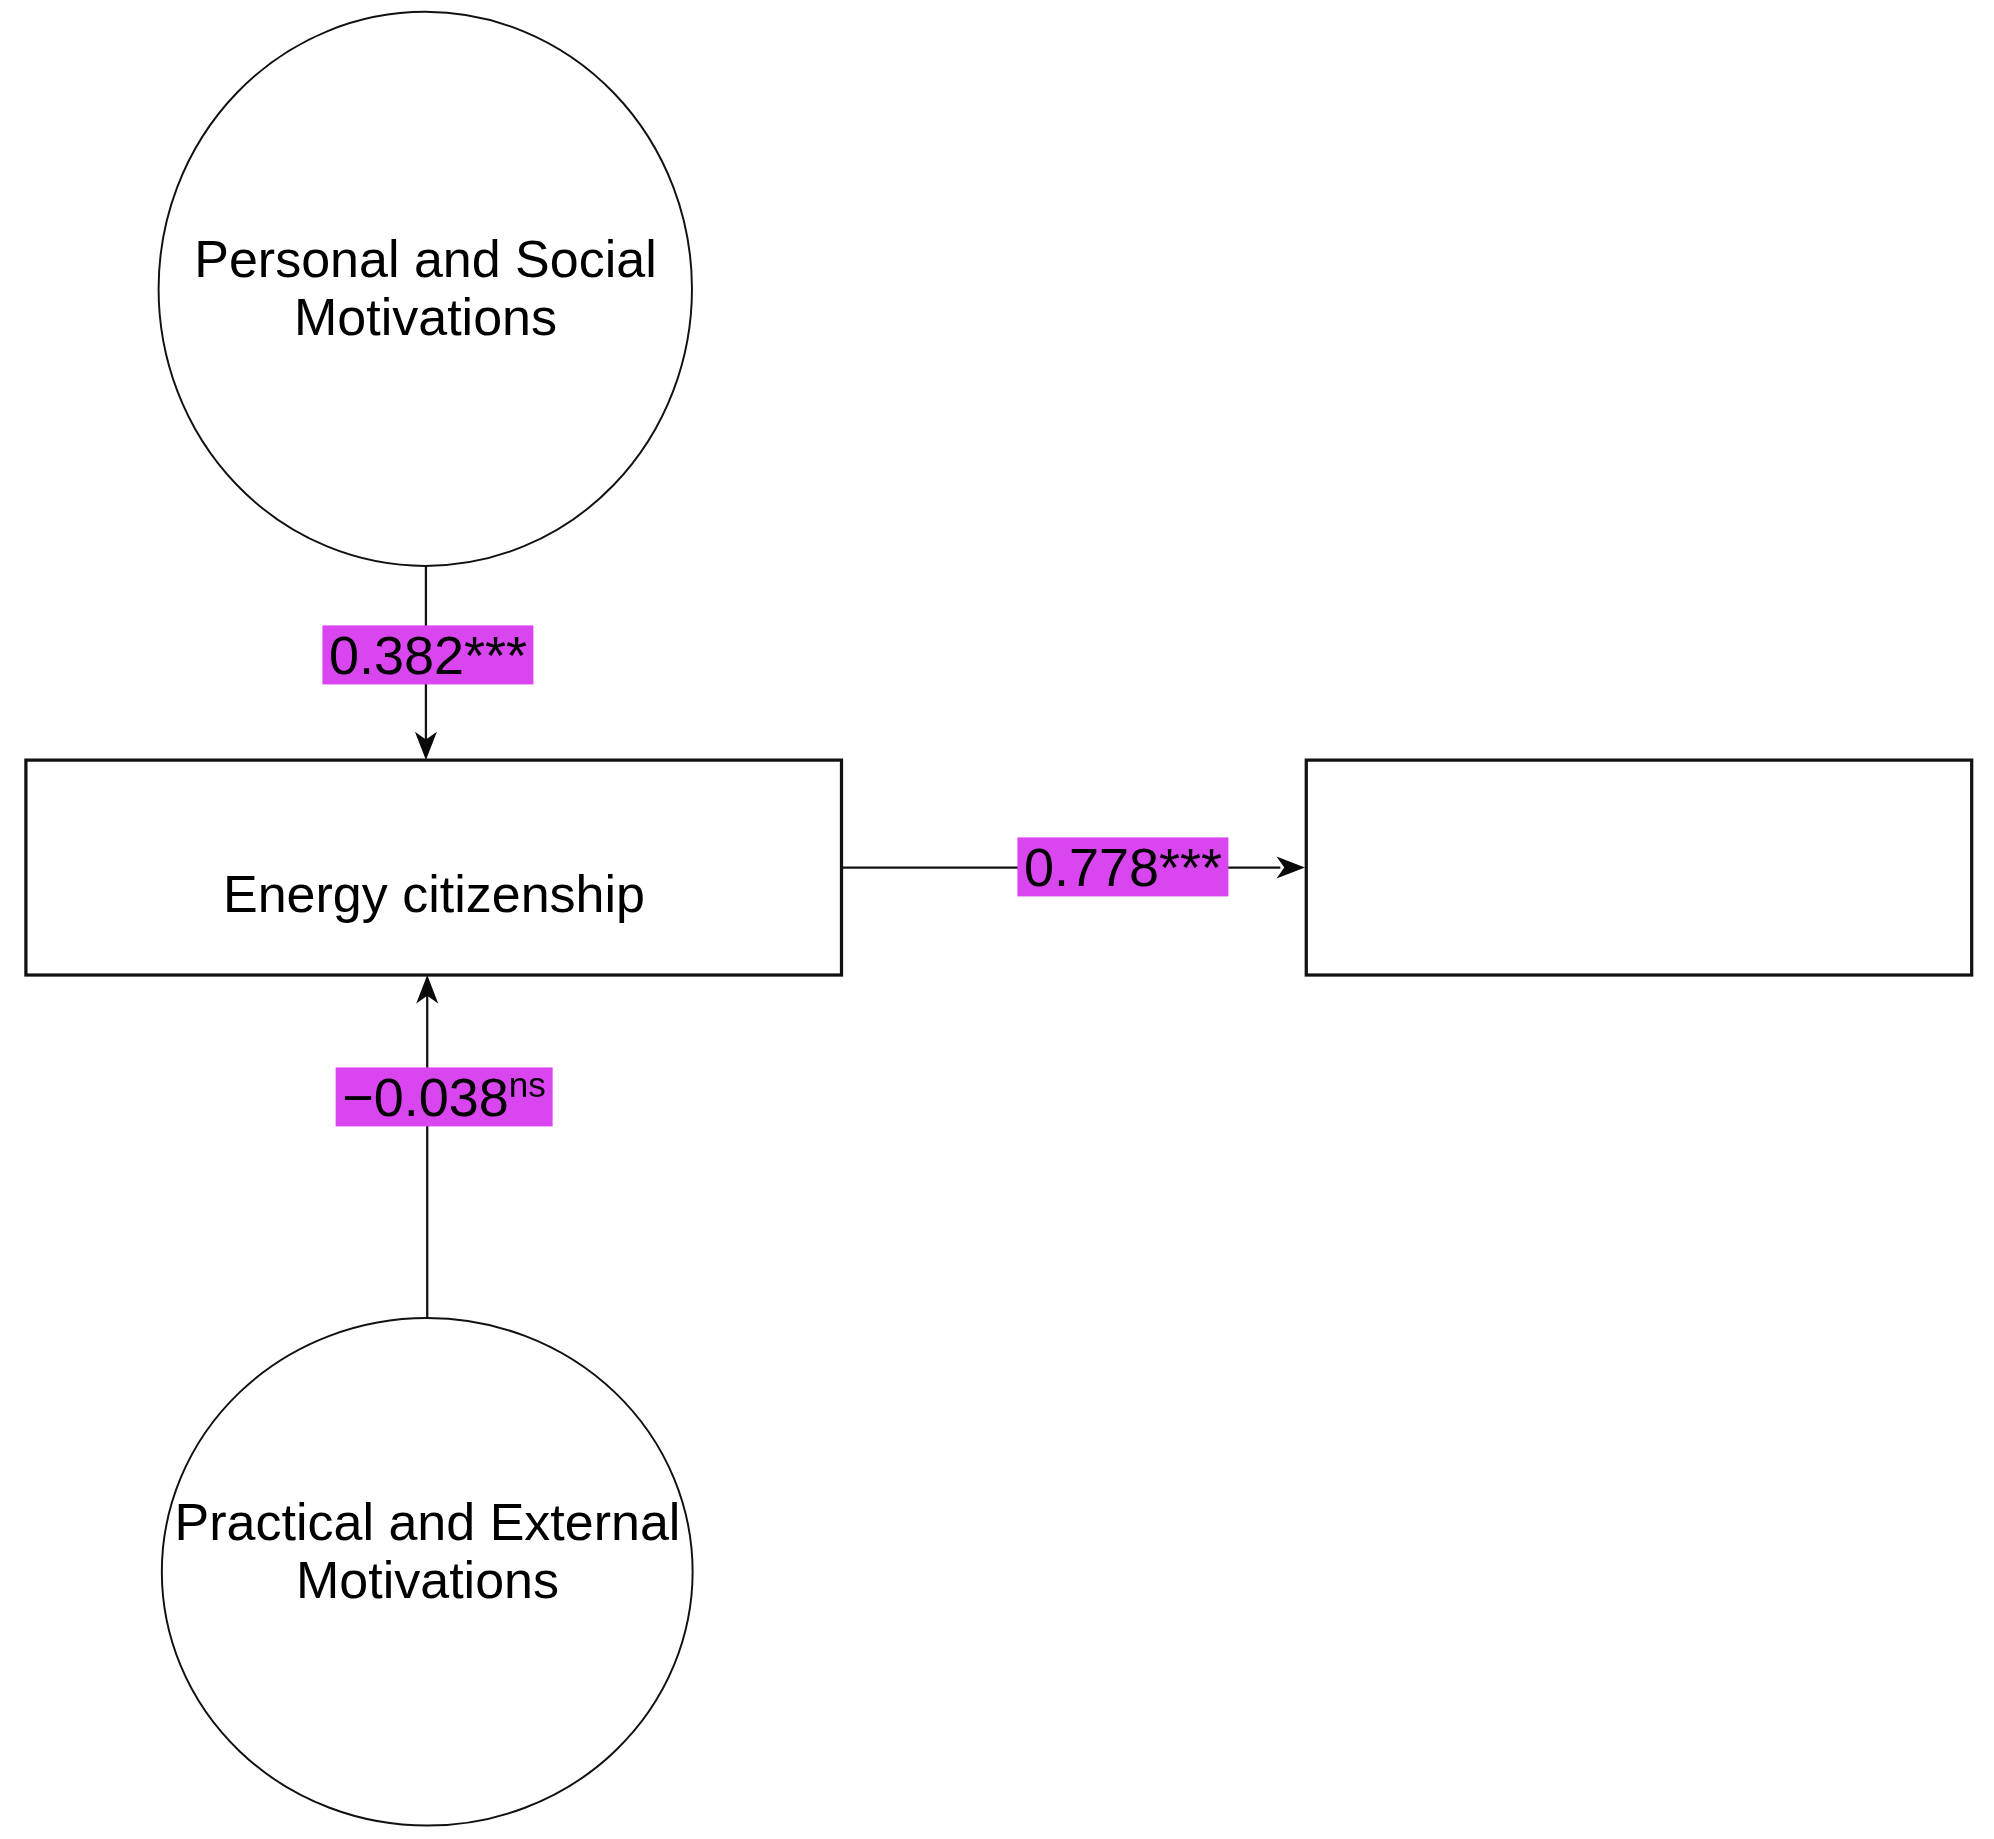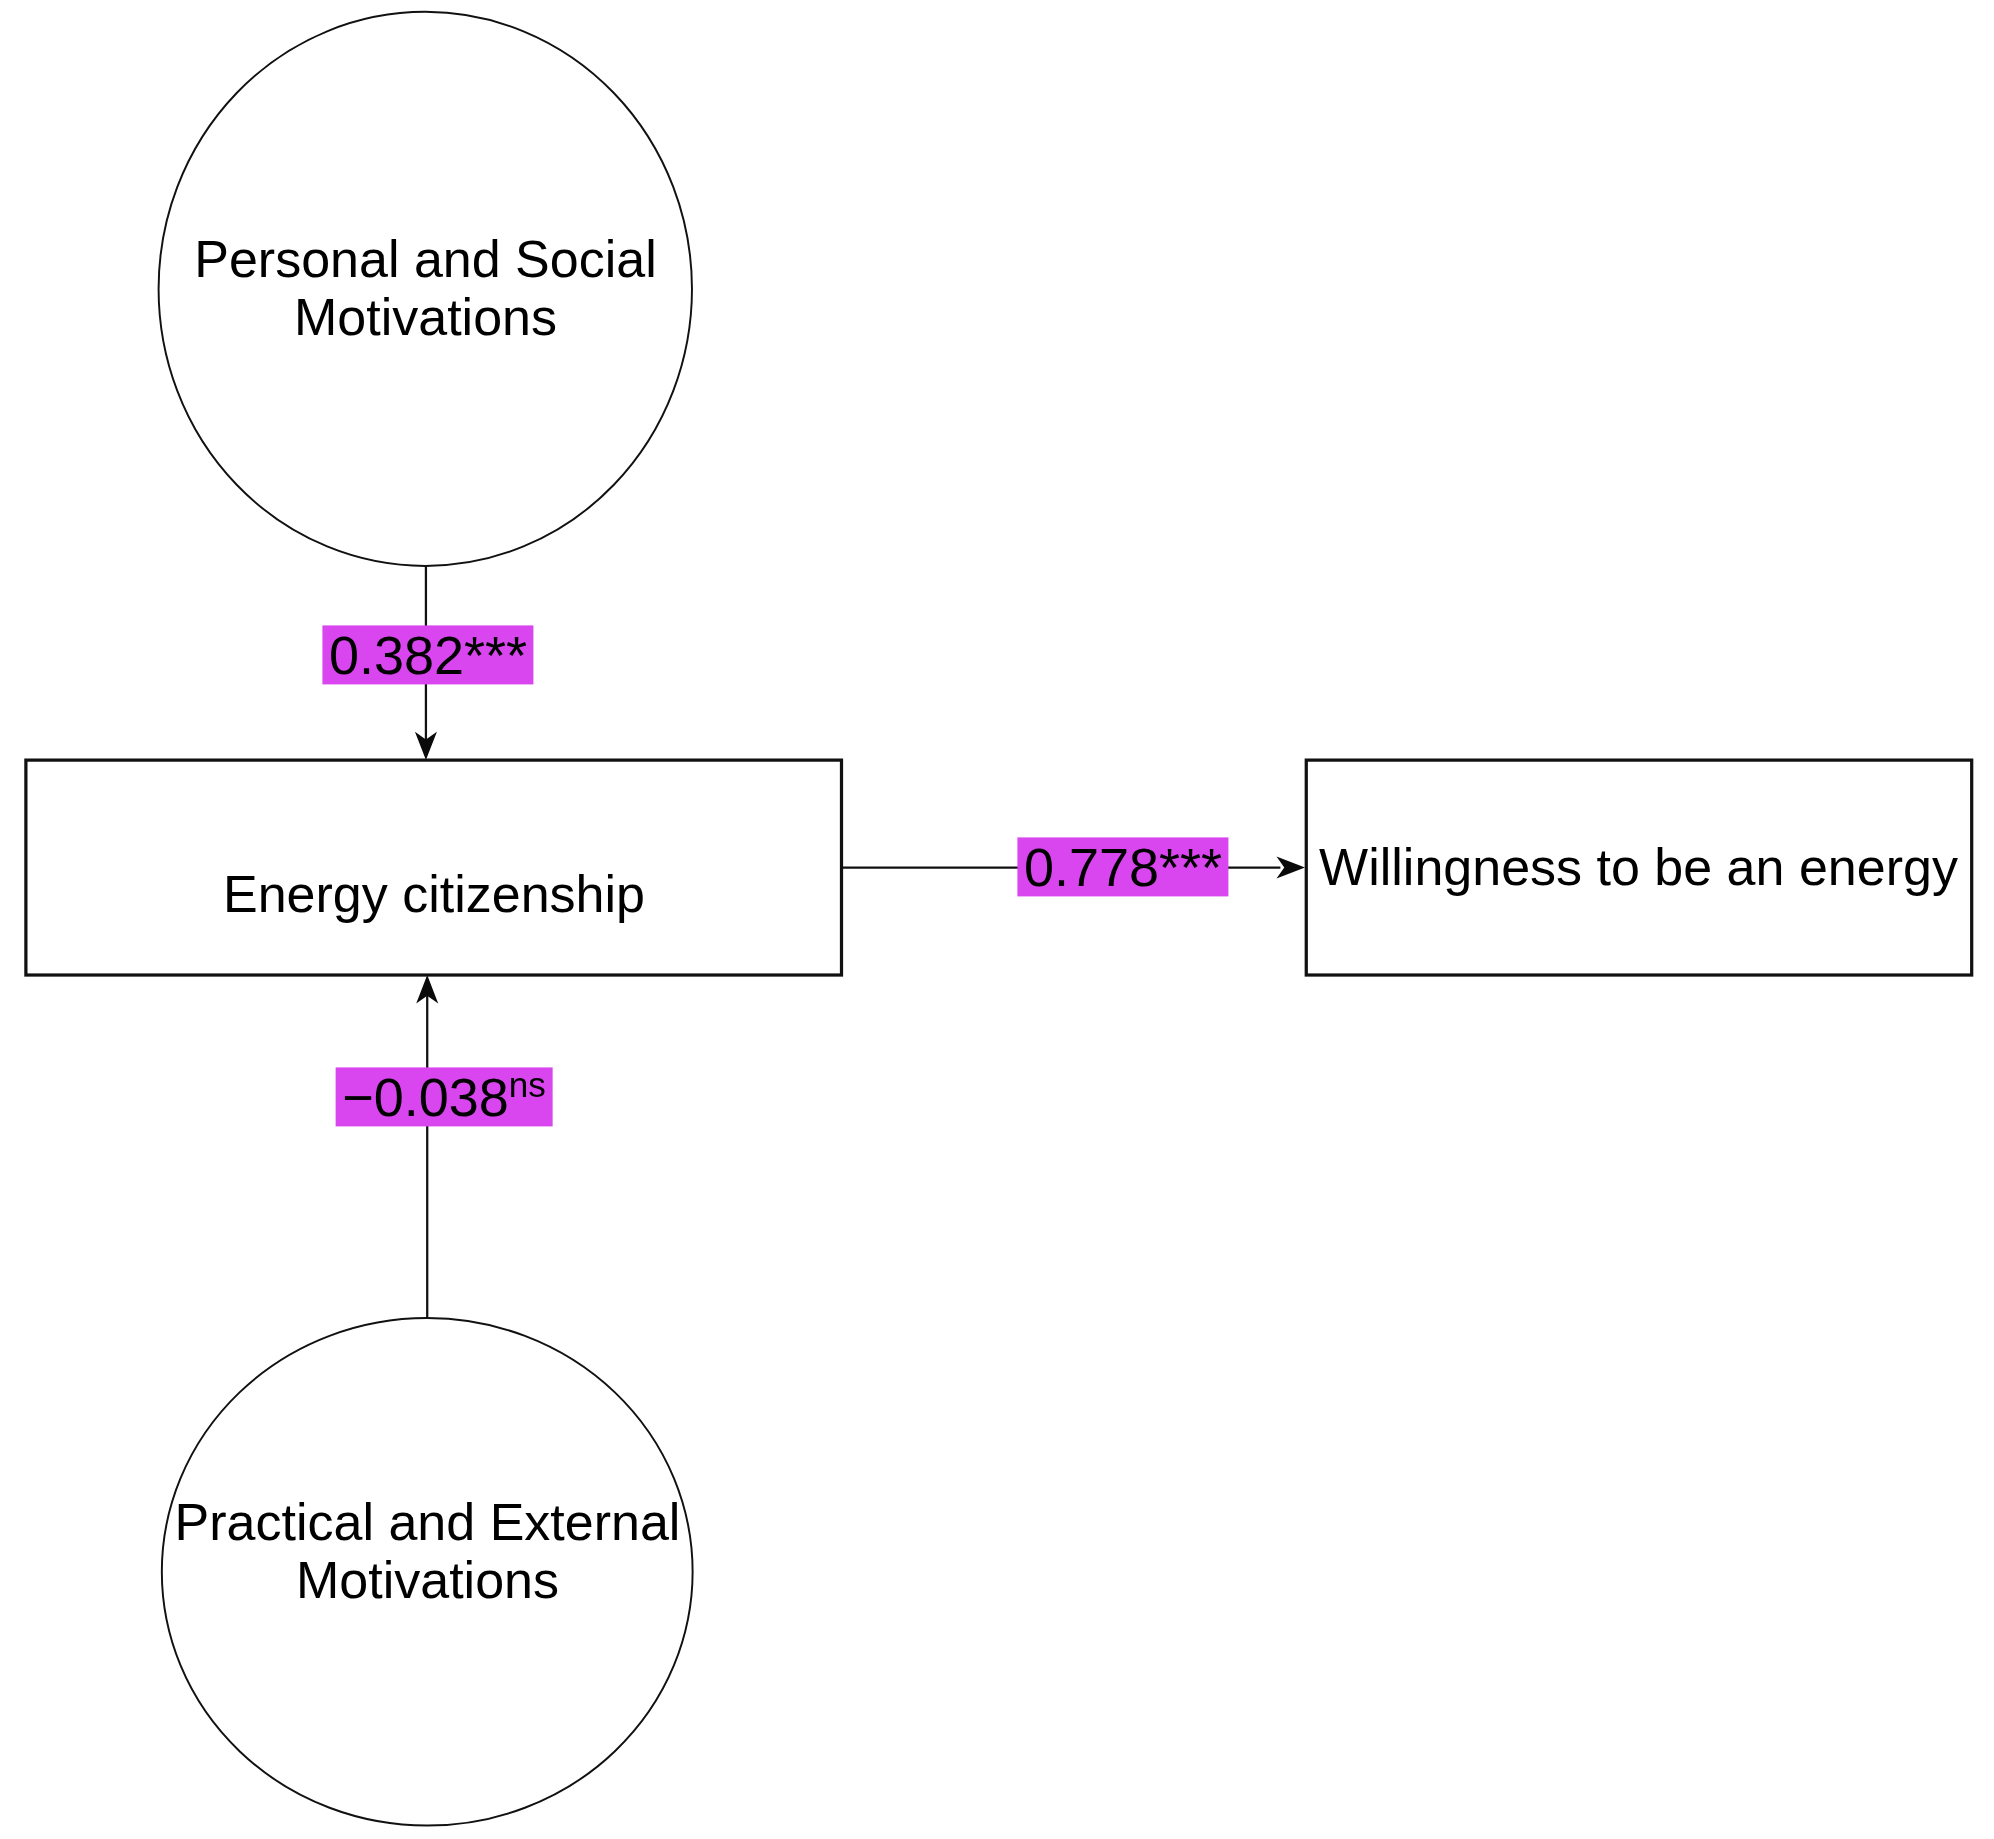--- a/index.html
+++ b/index.html
@@ -102,21 +102,20 @@
   <div class="node-label ellipse-label" style="left:160px; top:230px; width:531px;">
     <span>Personal and Social</span>
     <span>Motivations</span>
   </div>
 
   <div class="node-label box-label" style="left:26px; top:760px; width:816px; height:269px;">
     <span>Energy citizenship</span>
   </div>
 
   <div class="node-label box-label" style="left:1306px; top:760px; width:665px; height:215px;">
-    <span>Willingness to be an energy</span>
   </div>
 
   <div class="node-label ellipse-label" style="left:162px; top:1493px; width:531px;">
     <span>Practical and External</span>
     <span>Motivations</span>
   </div>
 
   <div class="edge-label" style="left:428px; top:655px;">
     <span class="coef">0.382</span><span class="stars">***</span>
   </div>

